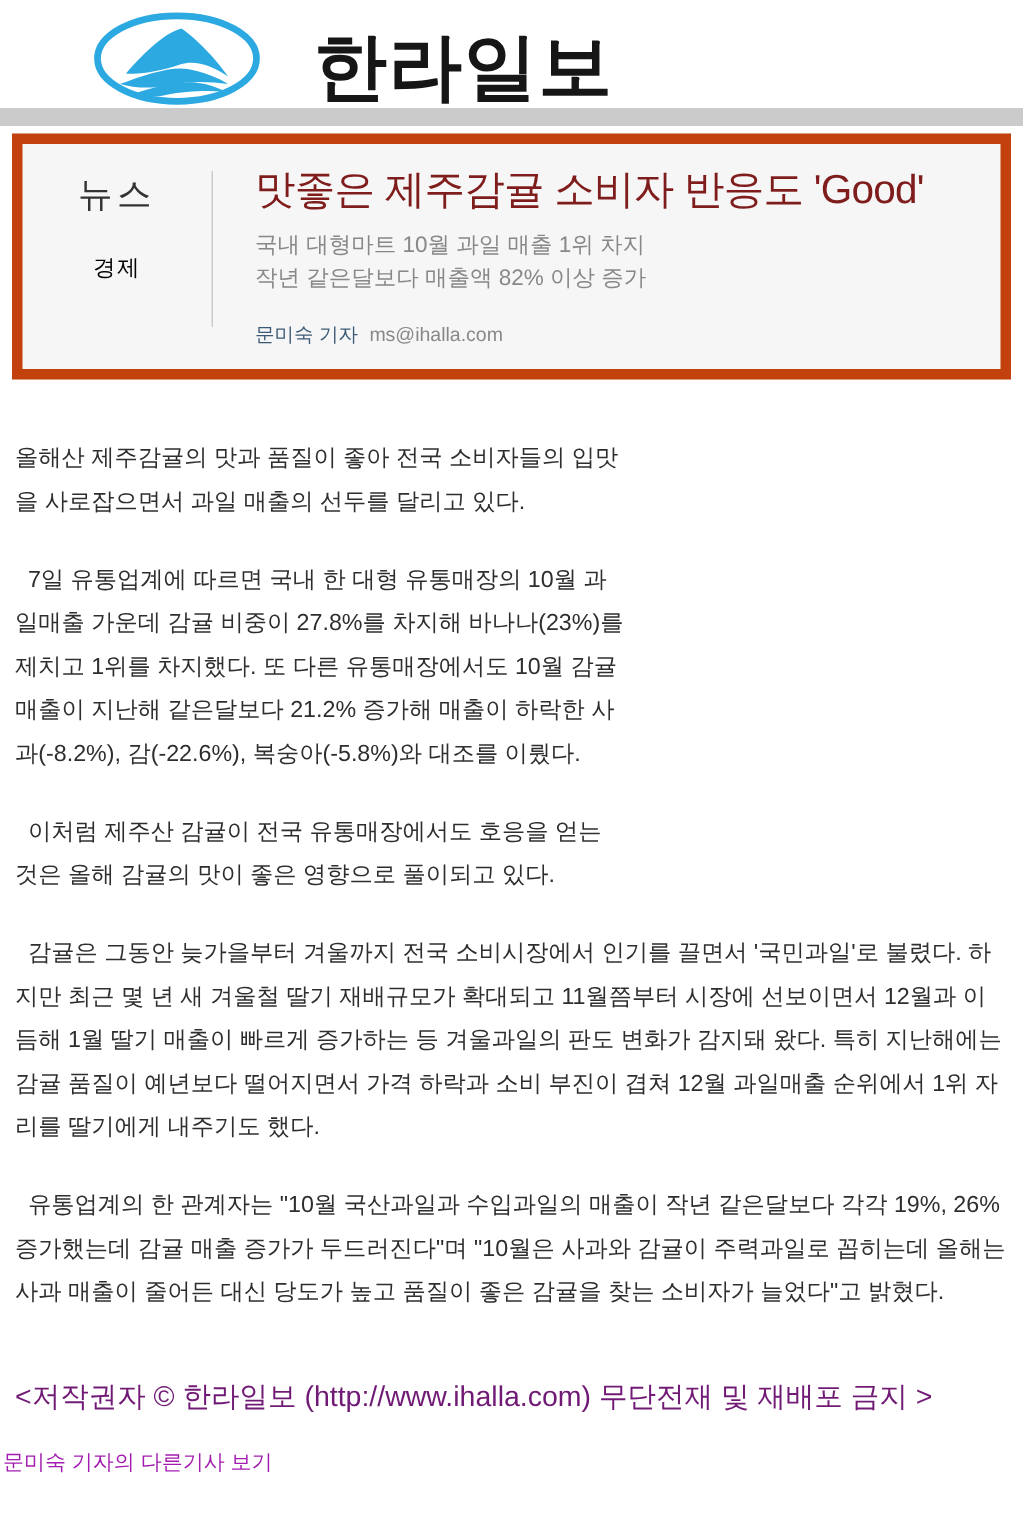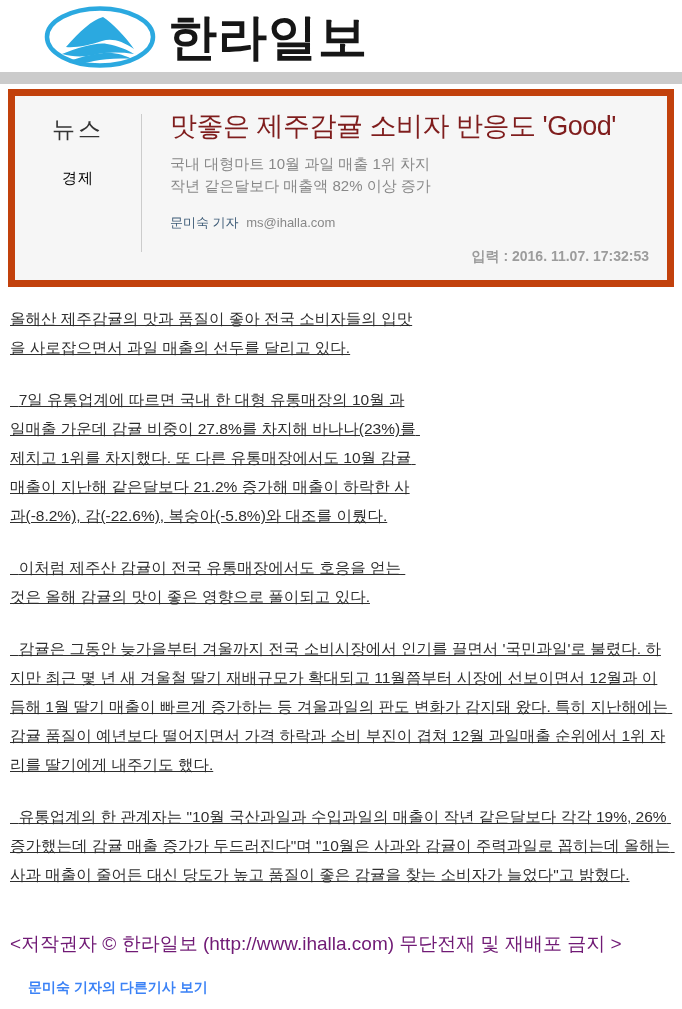--- a/index.html
+++ b/index.html
@@ -1,19 +1,19 @@
 <!DOCTYPE html>
 <html><head>
 <meta charset="utf-8">
 <style>
   html,body{margin:0;padding:0;background:#fff;}
   body{width:682px;font-family:"Liberation Sans","DejaVu Sans",sans-serif;color:#2e2e2e;}
 
   
-  .masthead{display:flex;align-items:center;height:66px;padding:4px 0 2px 44px;}
+  .masthead{display:flex;align-items:flex-end;height:66px;padding:4px 0 2px 62px;gap:23px;}
   .logo-icon{width:112px;height:62px;flex:0 0 112px;}
   .logo-icon svg{width:112px;height:62px;display:block;}
   .logo-text{font-size:49px;font-weight:bold;color:#161616;margin:0 0 0 12px;letter-spacing:1px;line-height:1;}
 
   .gray-bar{height:12px;background:#cbcbcb;}
 
   
   .article-header-box{margin:5px 8px 0 8px;background:#f6f6f6;border:7px solid #c2410c;
     display:flex;box-sizing:border-box;min-height:158px;padding:14px 18px 14px 0;}
   .section-col{flex:0 0 126px;text-align:center;padding-top:4px;}
@@ -22,26 +22,26 @@
   .vdivider{width:1px;background:#ccc;align-self:stretch;margin:4px 0 14px 0;}
   .headline-col{flex:1;padding-left:28px;}
   .headline{font-size:27px;font-weight:normal;color:#7f1d1d;margin:0 0 12px;letter-spacing:-0.5px;line-height:1.2;}
   .subtitle{font-size:15px;color:#888;margin:2px 0;line-height:20px;}
   .reporter-line{margin:18px 0 0;font-size:13px;}
   .reporter-name{color:#3c5a76;}
   .reporter-email{color:#888;margin-left:4px;}
   .timestamp{text-align:right;font-size:14px;font-weight:bold;color:#9c9c9c;margin:16px 0 0;}
 
   
-  .article-body{padding:0 10px;margin-top:17px;font-size:15.5px;line-height:29px;color:#2e2e2e;text-decoration:underline;}
+  .article-body{padding:0 10px;margin-top:38px;font-size:15.5px;line-height:29px;color:#2e2e2e;}
   .article-body p{margin:0 0 23px;white-space:pre-wrap;}
   .article-body p.narrow{max-width:406px;}
 
   .copyright{font-size:19px;color:#701a75;padding:0 10px;margin:42px 0 0;}
-  .other-link{font-size:14px;font-weight:bold;color:#3b82f6;padding:0 28px;margin:22px 0 0;cursor:pointer;}
+  .other-link{font-size:14px;font-weight:normal;color:#a21caf;padding:0 2px;margin:22px 0 0;cursor:pointer;}
 </style>
 </head>
 <body>
 
 <header class="masthead">
   <span class="logo-icon">
     <svg viewBox="0 0 112 62" xmlns="http://www.w3.org/2000/svg" aria-hidden="true">
       <ellipse cx="56" cy="31" rx="53" ry="28.5" fill="none" stroke="#2BA9E0" stroke-width="4.5"></ellipse>
       <path fill="#2BA9E0" d="M22 41 C36 25 48 14 59 11 C68 17 82 31 90 43 C78 35 68 32 58 35 C46 39 32 42 22 41 Z"></path>
       <path fill="#2BA9E0" d="M18 48 C34 42 52 36 63 38 C74 40 84 44 90 48 C76 46 62 46 50 49 C40 51 28 51 18 48 Z"></path>
@@ -60,21 +60,20 @@
   </div>
   <div class="vdivider"></div>
   <div class="headline-col">
     <h2 class="headline">맛좋은 제주감귤 소비자 반응도 'Good'</h2>
     <p class="subtitle">국내 대형마트 10월 과일 매출 1위 차지</p>
     <p class="subtitle">작년 같은달보다 매출액 82% 이상 증가</p>
     <p class="reporter-line">
       <span class="reporter-name">문미숙 기자</span>
       <span class="reporter-email">ms@ihalla.com</span>
     </p>
-    <p class="timestamp">입력 : 2016. 11.07. 17:32:53</p>
   </div>
 </section>
 
 <main class="article-body">
   <p class="narrow">올해산 제주감귤의 맛과 품질이 좋아 전국 소비자들의 입맛을 사로잡으면서 과일 매출의 선두를 달리고 있다.</p>
   <p class="narrow">  7일 유통업계에 따르면 국내 한 대형 유통매장의 10월 과일매출 가운데 감귤 비중이 27.8%를 차지해 바나나(23%)를 제치고 1위를 차지했다. 또 다른 유통매장에서도 10월 감귤 매출이 지난해 같은달보다 21.2% 증가해 매출이 하락한 사과(-8.2%), 감(-22.6%), 복숭아(-5.8%)와 대조를 이뤘다.</p>
   <p class="narrow">  이처럼 제주산 감귤이 전국 유통매장에서도 호응을 얻는 것은 올해 감귤의 맛이 좋은 영향으로 풀이되고 있다.</p>
   <p>  감귤은 그동안 늦가을부터 겨울까지 전국 소비시장에서 인기를 끌면서 '국민과일'로 불렸다. 하지만 최근 몇 년 새 겨울철 딸기 재배규모가 확대되고 11월쯤부터 시장에 선보이면서 12월과 이듬해 1월 딸기 매출이 빠르게 증가하는 등 겨울과일의 판도 변화가 감지돼 왔다. 특히 지난해에는 감귤 품질이 예년보다 떨어지면서 가격 하락과 소비 부진이 겹쳐 12월 과일매출 순위에서 1위 자리를 딸기에게 내주기도 했다.</p>
   <p>  유통업계의 한 관계자는 "10월 국산과일과 수입과일의 매출이 작년 같은달보다 각각 19%, 26% 증가했는데 감귤 매출 증가가 두드러진다"며 "10월은 사과와 감귤이 주력과일로 꼽히는데 올해는 사과 매출이 줄어든 대신 당도가 높고 품질이 좋은 감귤을 찾는 소비자가 늘었다"고 밝혔다.</p>
 </main>

